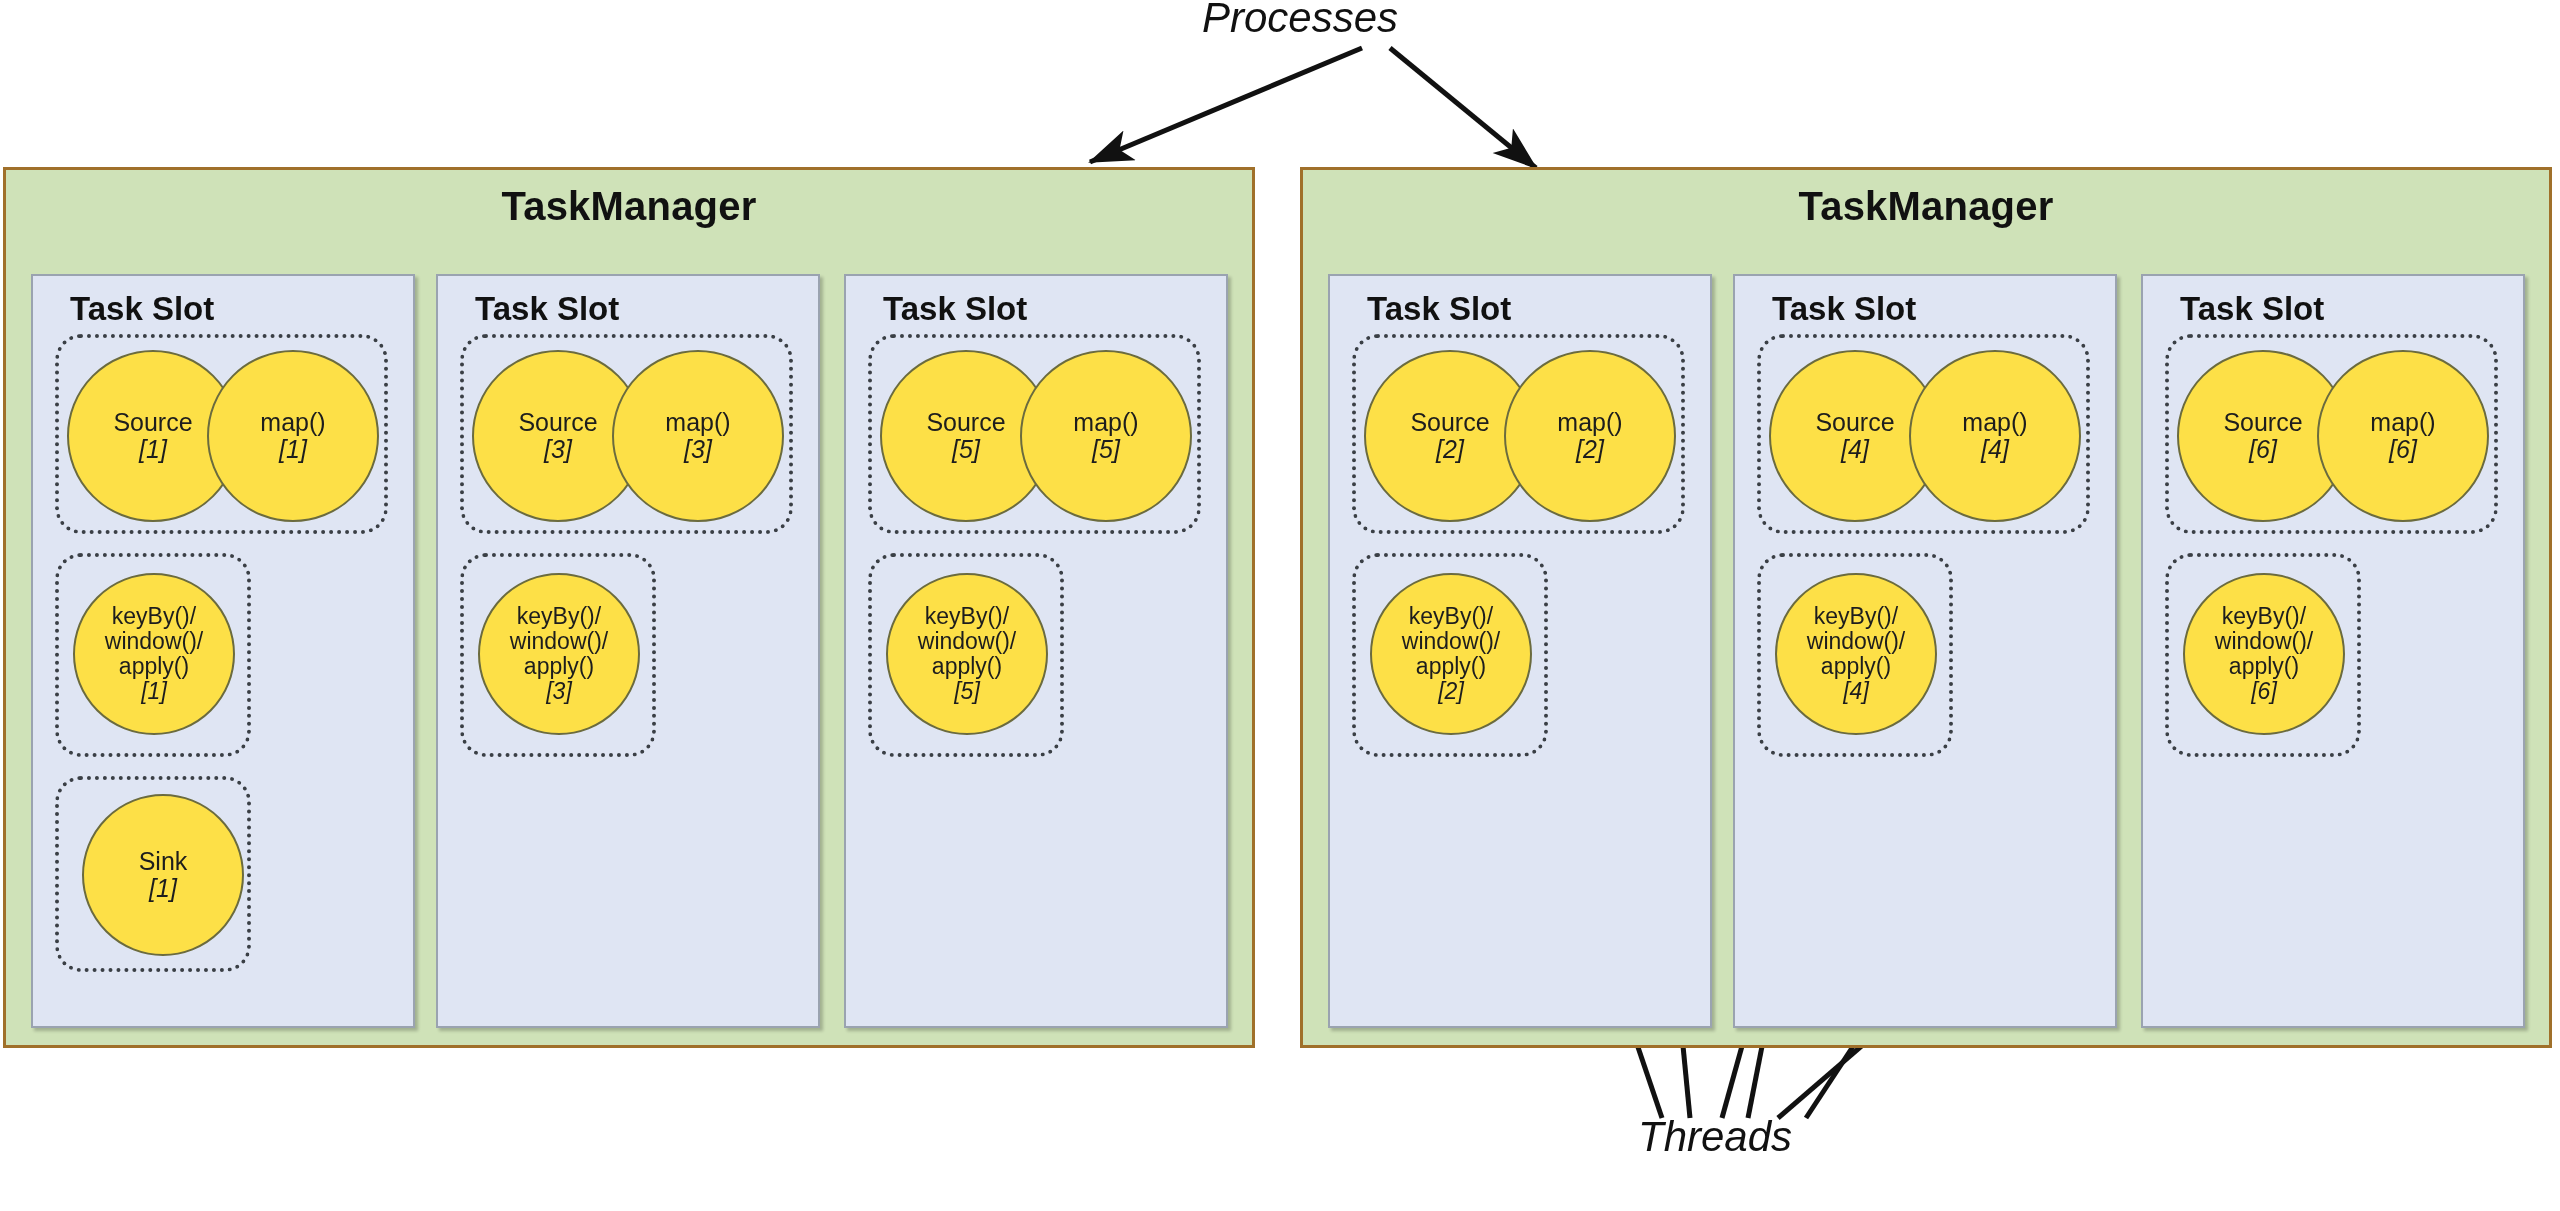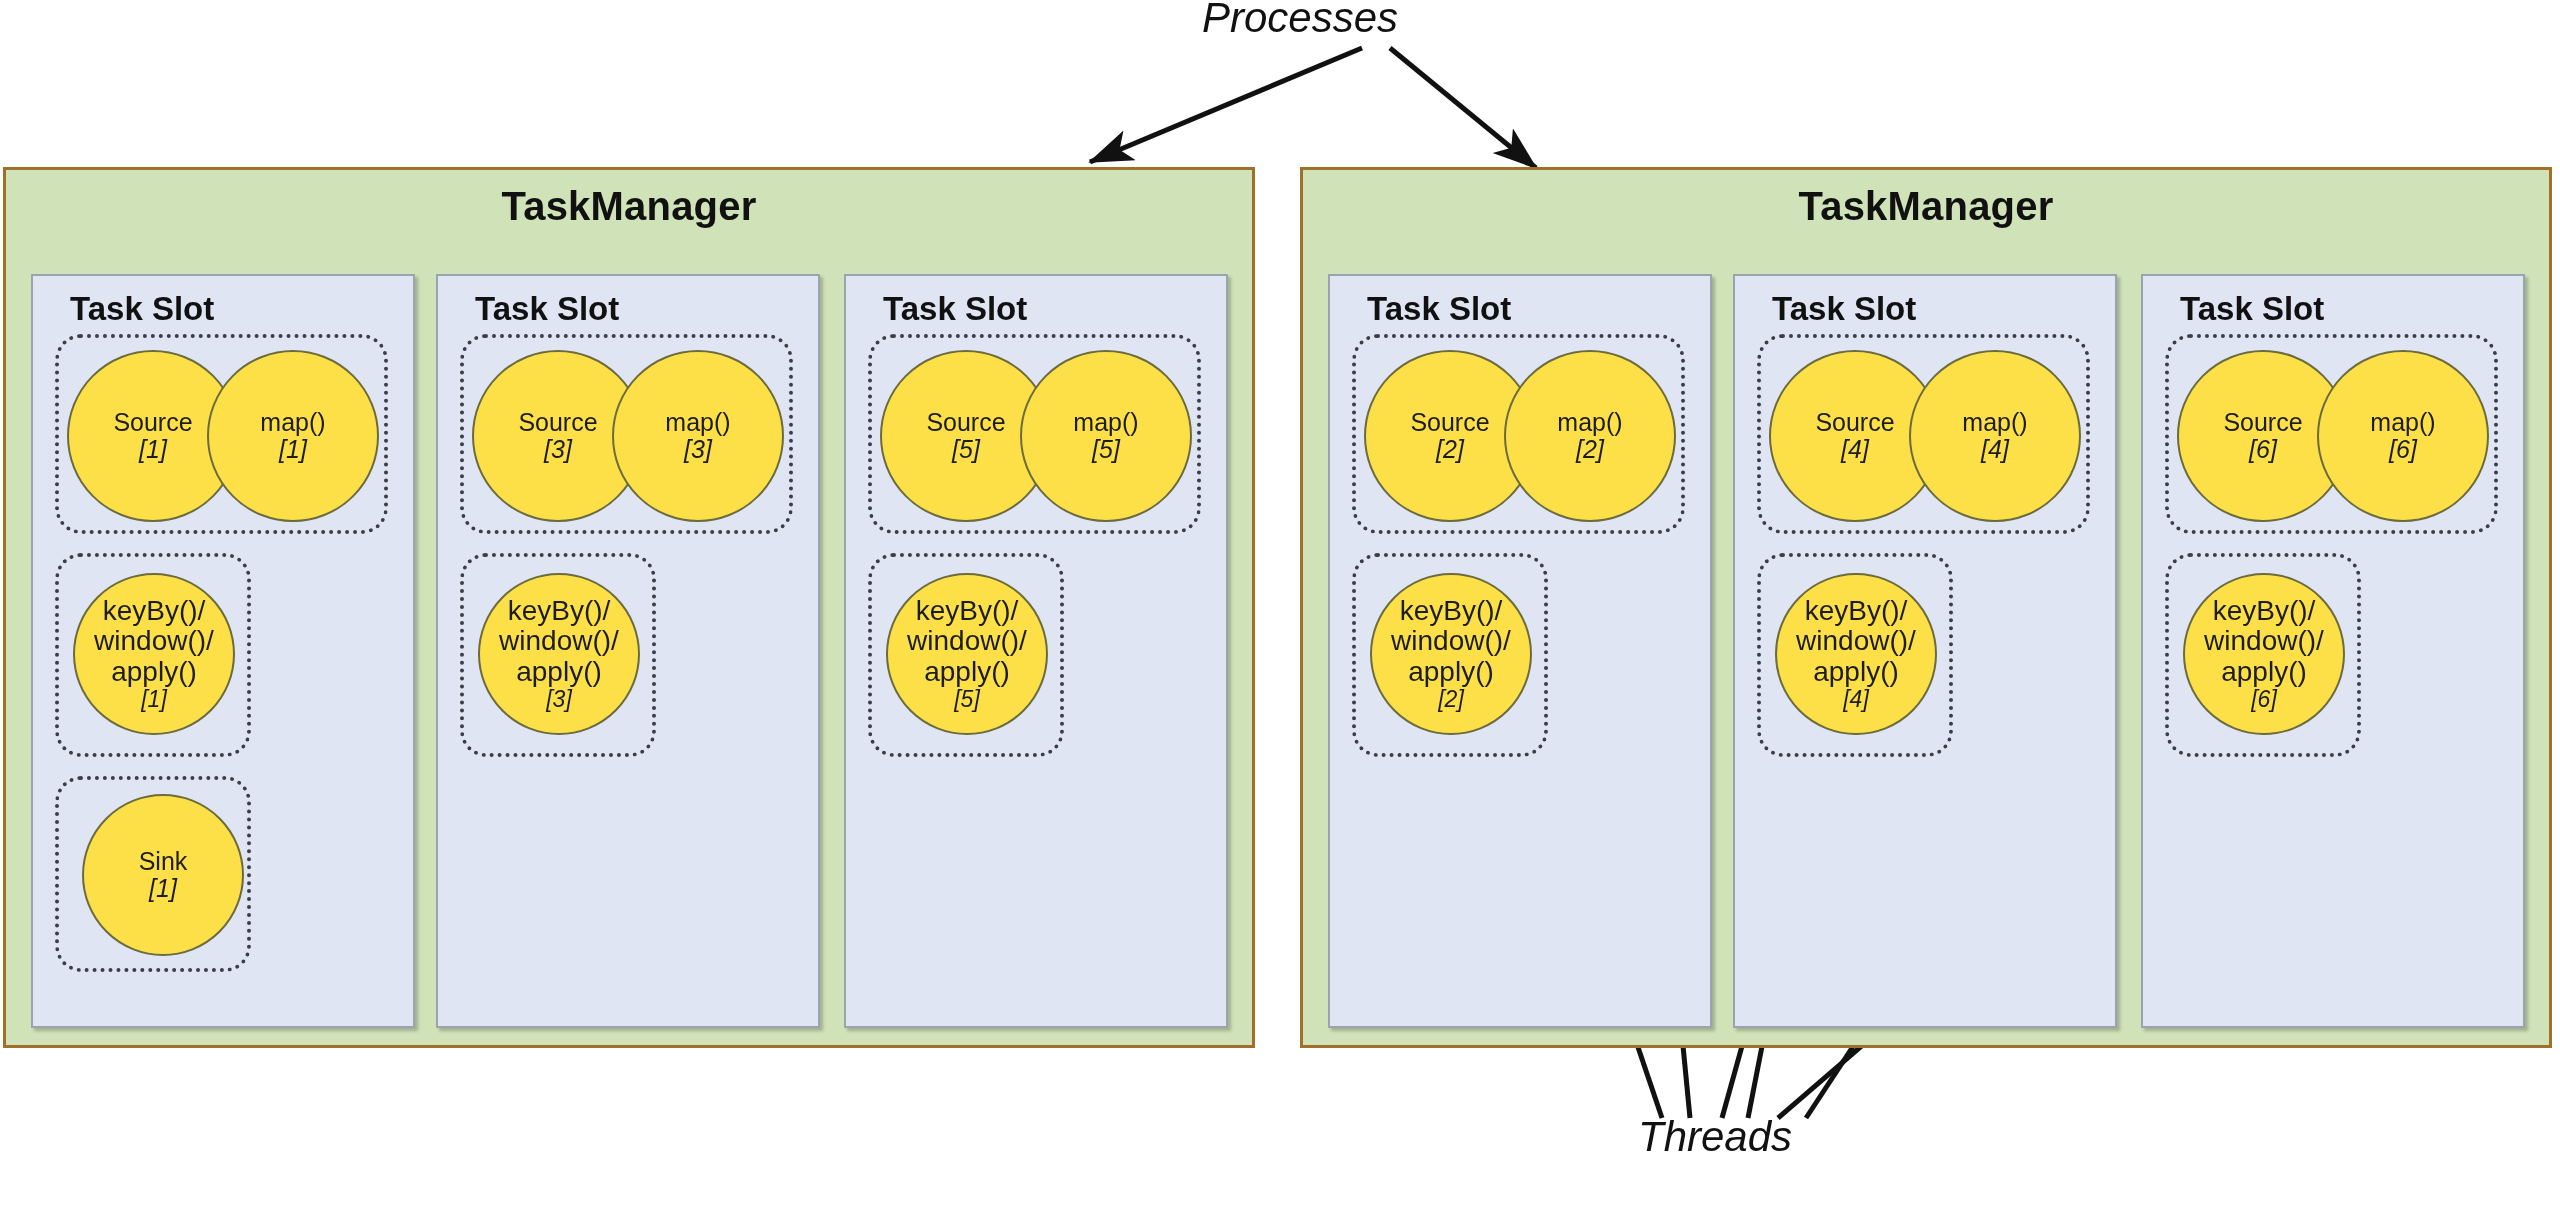--- a/index.html
+++ b/index.html
@@ -60,21 +60,21 @@
     display:flex;
     flex-direction:column;
     align-items:center;
     justify-content:center;
     color:#1d1d1d;
     text-align:center;
     line-height:1.08;
   }
   .op .nm{font-size:25px;}
   .op .ix{font-size:25px;font-style:italic;}
-  .op.small .nm{font-size:28px;}
+  .op.small .nm{font-size:23px;}
   .op.small .ix{font-size:23px;font-style:italic;}
 
   
   .anno{
     position:absolute;
     font-size:42px;
     font-style:italic;
     color:#111111;
     white-space:nowrap;
   }

